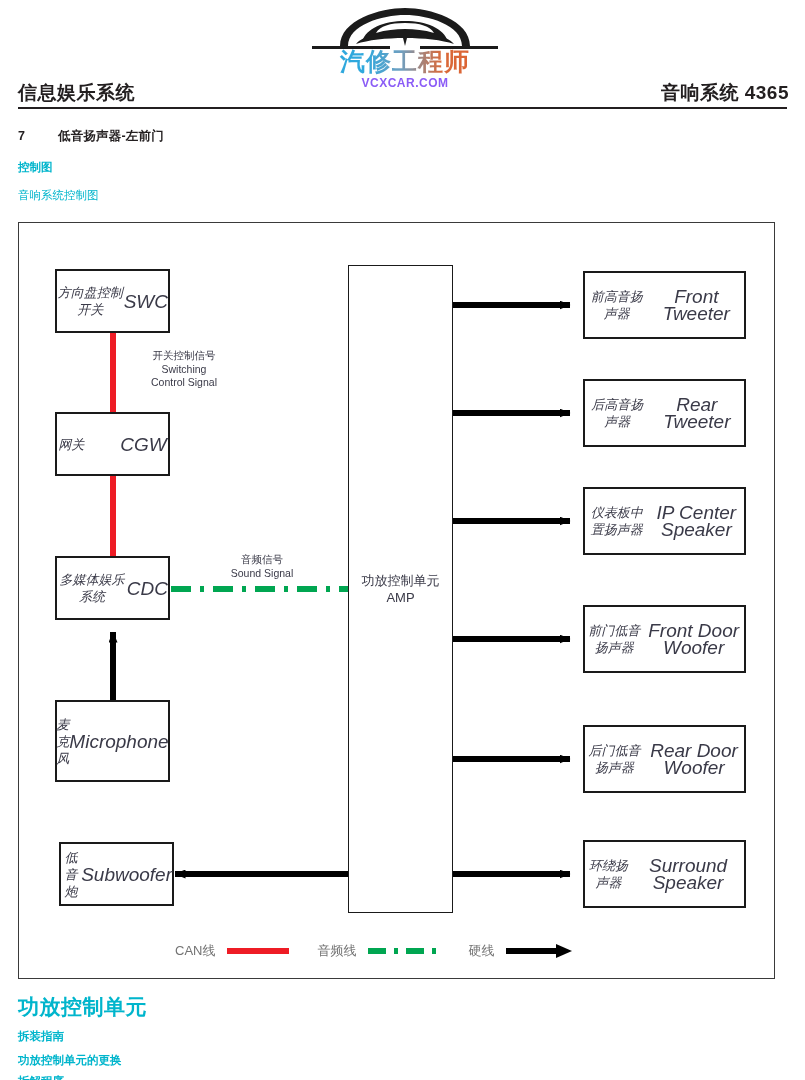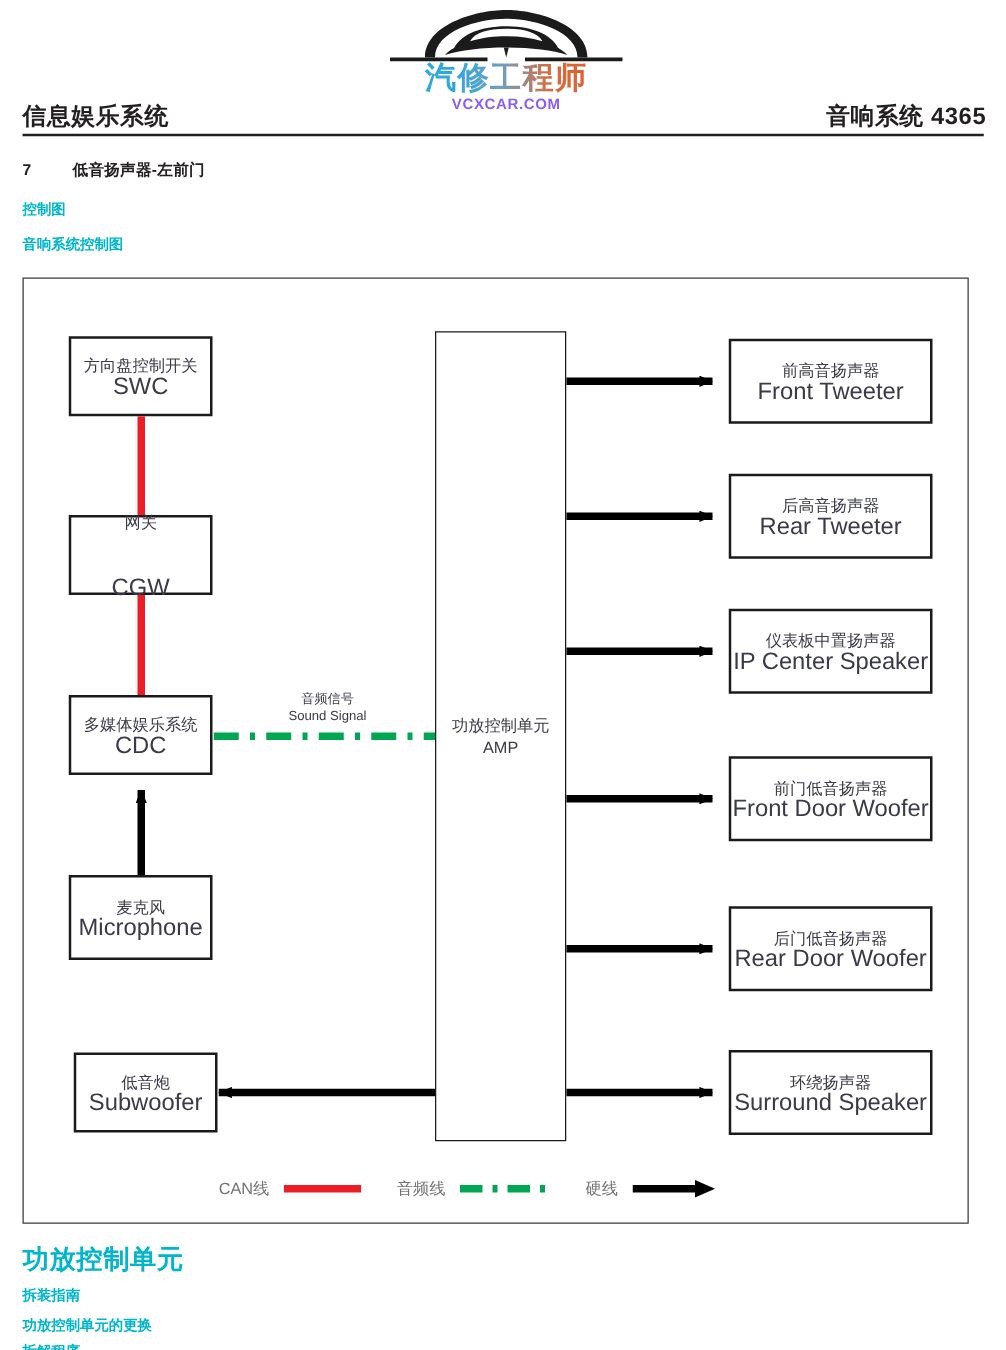--- a/index.html
+++ b/index.html
@@ -82,45 +82,46 @@
     position: absolute;
     left: 18px; top: 160px;
     font-size: 11.5px;
     font-weight: bold;
     color: #00b5cc;
   }
   .sub-h2 {
     position: absolute;
     left: 18px; top: 188px;
     font-size: 11.5px;
-    font-weight: bold;
+    font-weight: normal;
     color: #00b5cc;
   }
 
   
   #diagram {
     position: absolute;
     left: 18px; top: 222px;
     width: 757px; height: 757px;
     border: 1.5px solid #3a3a3a;
     background: #ffffff;
   }
   #diagram-svg { position: absolute; left: 0; top: 0; }
 
   .node {
     position: absolute;
     border: 2px solid #1a1a1a;
     background: #ffffff;
     display: flex;
-    flex-direction: column;
+    flex-direction: row;
     align-items: center;
     justify-content: center;
     text-align: center;
     color: #3a3a48;
     z-index: 3;
+    font-style: italic;
   }
   .node .cn { font-size: 13px; line-height: 17px; }
   .node .en { font-size: 19px; line-height: 17px; }
 
   .node-amp {
     position: absolute;
     border: 1.5px solid #1a1a1a;
     background: #ffffff;
     display: flex;
     flex-direction: column;
@@ -261,21 +262,21 @@
   <div class="node" style="left:36px; top:189px; width:115px; height:64px;gap:36px;">
     <span class="cn">网关</span>
     <span class="en">CGW</span>
   </div>
 
   <div class="node" style="left:36px; top:333px; width:115px; height:64px;">
     <span class="cn">多媒体娱乐系统</span>
     <span class="en">CDC</span>
   </div>
 
-  <div class="node" style="left:36px; top:477px; width:115px; height:68px;">
+  <div class="node" style="left:36px; top:477px; width:115px; height:82px;">
     <span class="cn">麦克风</span>
     <span class="en">Microphone</span>
   </div>
 
   <div class="node" style="left:40px; top:619px; width:115px; height:64px;">
     <span class="cn">低音炮</span>
     <span class="en">Subwoofer</span>
   </div>
 
   <div class="node-amp" style="left:329px; top:42px; width:105px; height:648px;">
@@ -306,20 +307,25 @@
   <div class="node" style="left:564px; top:502px; width:163px; height:68px;">
     <span class="cn">后门低音扬声器</span>
     <span class="en">Rear Door Woofer</span>
   </div>
 
   <div class="node" style="left:564px; top:617px; width:163px; height:68px;">
     <span class="cn">环绕扬声器</span>
     <span class="en">Surround Speaker</span>
   </div>
 
+  <div class="edge-label" style="left:100px; top:126px; width:130px;">
+    <div>开关控制信号</div>
+    <div>Switching</div>
+    <div>Control Signal</div>
+  </div>
 
   <div class="edge-label" style="left:178px; top:330px; width:130px;">
     <div>音频信号</div>
     <div>Sound Signal</div>
   </div>
 
 </div>
 
 <div class="legend">
 

